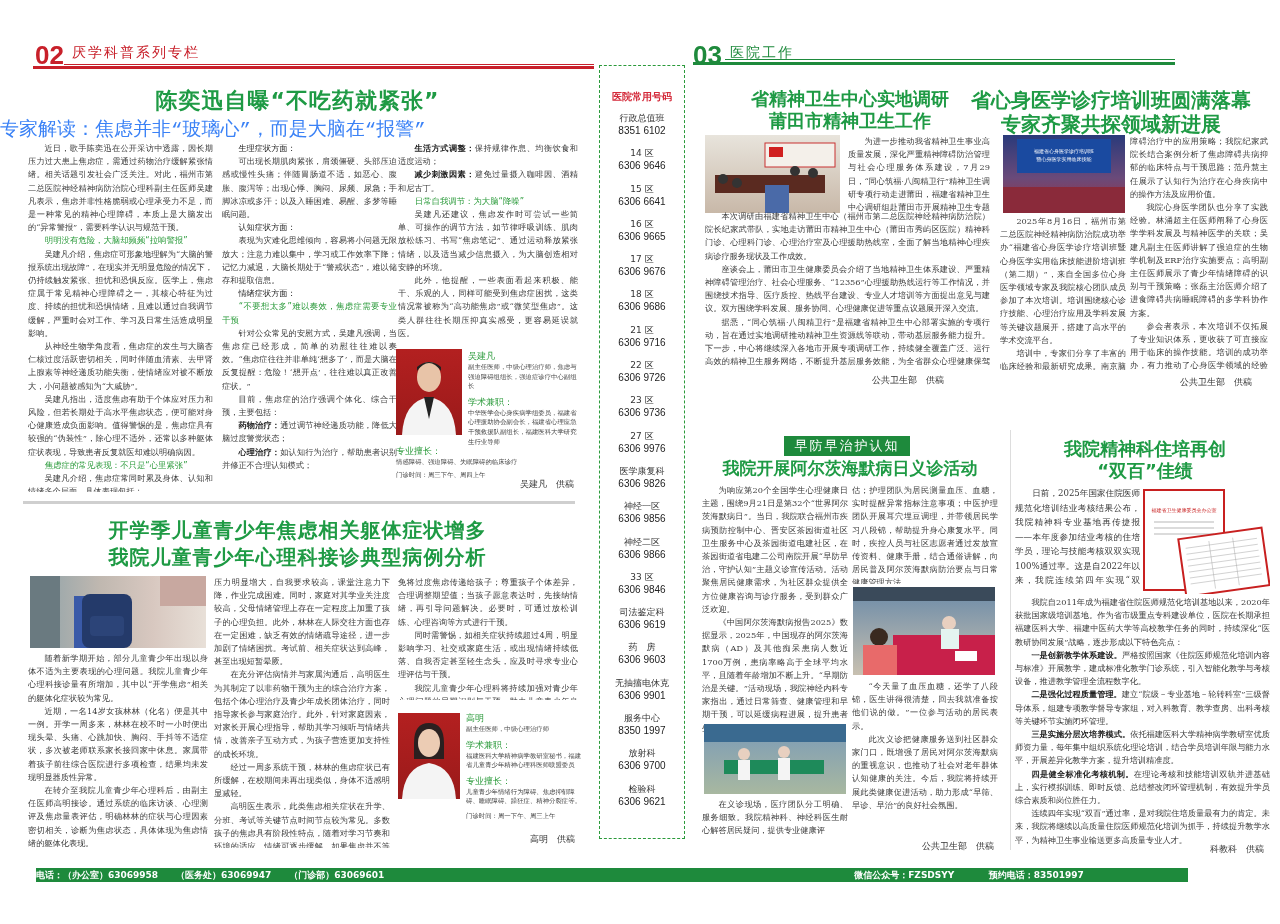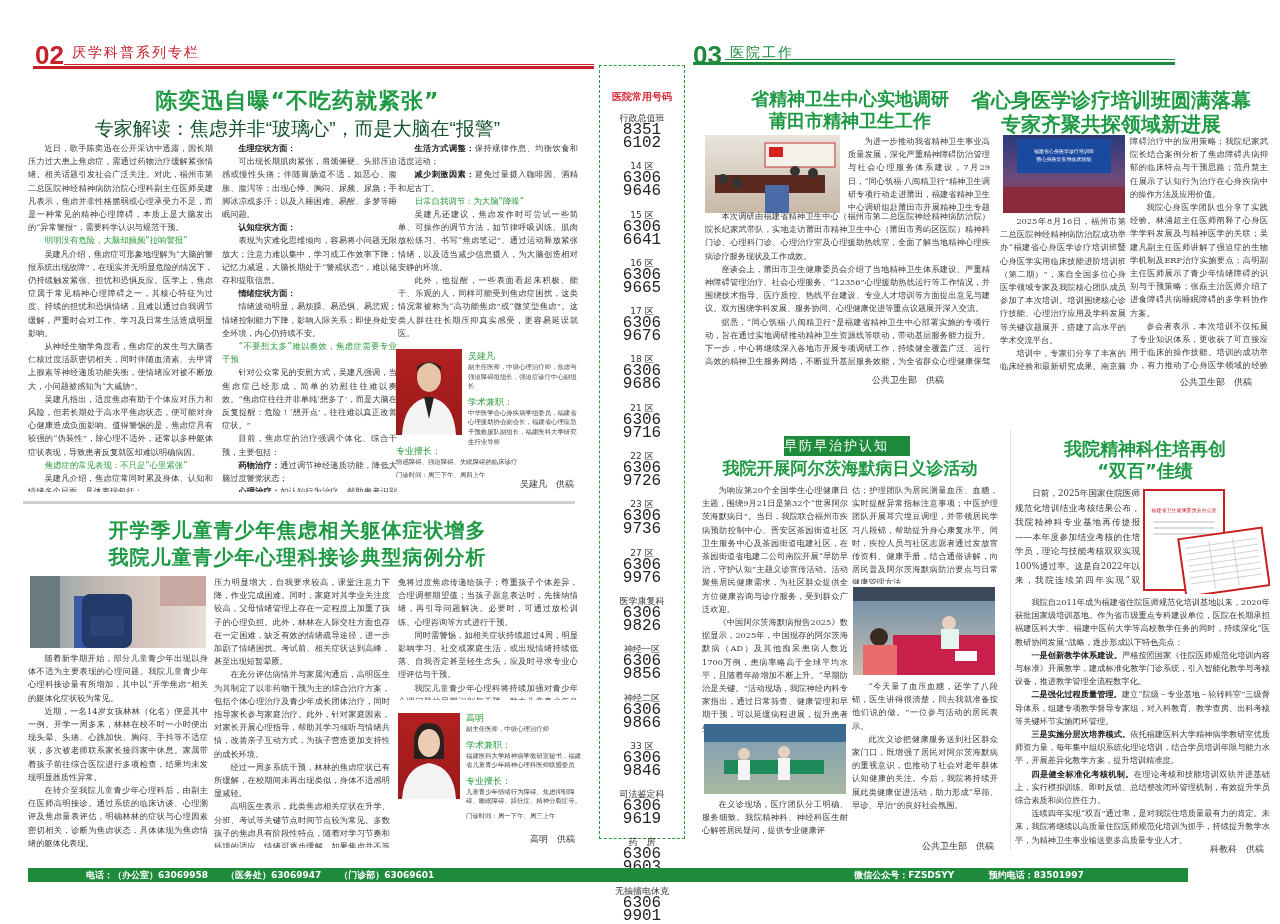--- a/index.html
+++ b/index.html
@@ -9,36 +9,36 @@
 .left{left:0;width:595px}
 .right{left:690px;width:590px}
 .hdr{position:absolute;top:38px;height:30px;display:flex;align-items:flex-end}
 .hdr .num{font-family:"Liberation Sans",sans-serif;font-weight:bold;font-size:26px;line-height:26px}
 .hdr .ttl{font-family:"DejaVu Sans",sans-serif;font-size:14px;margin-left:8px;margin-bottom:6px;letter-spacing:2px}
 .hdr-line1{position:absolute;height:1px}
 .hdr-line2{position:absolute;height:3px}
 .left .num,.left .ttl{color:#c8202a}
 .right .num,.right .ttl{color:#1e8a3c}
 .headline{font-family:"DejaVu Sans",sans-serif;font-weight:bold;color:#1e9a44;text-align:center;position:absolute;line-height:1.2}
-.subhead{font-family:Liberation Sans, sans-serif;color:#14532d;text-align:center;position:absolute}
+.subhead{font-family:Liberation Mono, monospace;color:#3b82f6;text-align:left;position:absolute}
 .col{position:absolute;font-size:8.2px;line-height:13.2px;color:#3a3a3a;text-align:justify;overflow:hidden}
 .col p{text-indent:2em}
 .col .gh{color:#2a9a3a;font-family:"DejaVu Sans",sans-serif;font-size:8.4px;text-indent:2em}
-.col .bh{font-family:"DejaVu Sans",sans-serif;font-weight:bold;color:#222;text-indent:2em}
+.col .bh{font-family:"DejaVu Sans",sans-serif;font-weight:normal;color:#222;text-indent:2em}
 .col b{font-family:Liberation Serif, serif;color:#222}
 .sign{position:absolute;font-size:9px;font-family:"DejaVu Sans",sans-serif;color:#333}
 .photo{position:absolute;overflow:hidden}
 .sidebar{position:absolute;left:599px;top:65px;width:86px;height:774px;border:1.5px dashed #2a9a3a;text-align:center;font-family:"DejaVu Sans",sans-serif}
 .sidebar .st{color:#d42a3a;font-size:10px;font-weight:bold;margin-top:24px;margin-bottom:8px}
 .sidebar .it{margin-bottom:10.3px}
 .sidebar .lb{font-size:9px;color:#333;line-height:12px}
-.sidebar .ph{font-size:16px;color:#222;line-height:13px;font-family:Liberation Mono, monospace}
+.sidebar .ph{font-size:10px;color:#222;line-height:13px;font-family:Liberation Sans, sans-serif}
 .footer{position:absolute;top:868px;height:14px;background:#1e8a3c;color:#fff;font-family:"DejaVu Sans",sans-serif;font-size:9px;line-height:14px;font-weight:bold}
 .divider{position:absolute;height:3px;background:#cfcfcf}
-.tag{position:absolute;background:#1e8a3c;color:#fff;font-family:"DejaVu Sans",sans-serif;font-size:13px;letter-spacing:2px;line-height:20px}
+.tag{position:absolute;background:#1e8a3c;color:#fff;font-family:"DejaVu Sans",sans-serif;font-size:13px;text-align:center;letter-spacing:2px;line-height:20px}
 .bio{position:absolute;font-family:"DejaVu Sans",sans-serif;font-size:6.4px;line-height:9.6px;color:#444}
 .bio .n{color:#2a9a3a;font-size:9px;line-height:13px}
 .bio .h{color:#2a9a3a;font-size:9px;line-height:14px;margin-top:3px}
 .vline{position:absolute;width:1px;background:#bbb}
 </style>
 </head>
 <body>
 
 <div class="page left">
   <div class="hdr" style="left:35px">
@@ -60,21 +60,20 @@
     <p class="gh">焦虑症的常见表现：不只是“心里紧张”</p>
     <p>吴建凡介绍，焦虑症常同时累及身体、认知和情绪多个层面，具体表现包括：</p>
   </div>
 
   <div class="col" style="left:222px;top:142px;width:175px;height:350px">
     <p class="bh">生理症状方面：</p>
     <p>可出现长期肌肉紧张，肩颈僵硬、头部压迫感或慢性头痛；伴随胃肠道不适，如恶心、腹胀、腹泻等；出现心悸、胸闷、尿频、尿急；手脚冰凉或多汗；以及入睡困难、易醒、多梦等睡眠问题。</p>
     <p class="bh">认知症状方面：</p>
     <p>表现为灾难化思维倾向，容易将小问题无限放大；注意力难以集中，学习或工作效率下降；记忆力减退，大脑长期处于“警戒状态”，难以储存和提取信息。</p>
     <p class="bh">情绪症状方面：</p>
-    <p>情绪波动明显，易烦躁、易恐惧、易悲观；情绪控制能力下降，影响人际关系；即使身处安全环境，内心仍持续不安。</p>
     <p class="gh">“不要想太多”难以奏效，焦虑症需要专业干预</p>
     <p>针对公众常见的安慰方式，吴建凡强调，当焦虑症已经形成，简单的劝慰往往难以奏效。“焦虑症往往并非单纯‘想多了’，而是大脑在反复提醒：危险！‘想开点’，往往难以真正改善症状。”</p>
     <p>目前，焦虑症的治疗强调个体化、综合干预，主要包括：</p>
     <p><b>药物治疗：</b><span>通过调节神经递质功能，降低大脑过度警觉状态；</span></p>
     <p><b>心理治疗：</b><span>如认知行为治疗，帮助患者识别并修正不合理认知模式；</span></p>
 
   </div>
 
   <div class="col" style="left:398px;top:142px;width:180px;height:200px">
     <p><b>生活方式调整：</b><span>保持规律作息、均衡饮食和适度运动；</span></p>
@@ -151,21 +150,21 @@
     <div class="n">高明</div>
     <div>副主任医师，中级心理治疗师</div>
     <div class="h">学术兼职：</div>
     <div>福建医科大学精神病学教研室秘书，福建省儿童青少年精神心理科医师联盟委员</div>
     <div class="h">专业擅长：</div>
     <div>儿童青少年情绪行为障碍、焦虑抑郁障碍、睡眠障碍、躁狂症、精神分裂症等。</div>
     <div style="margin-top:5px">门诊时间：周一下午、周三上午</div>
   </div>
   <div class="sign" style="left:530px;top:833px">高明　供稿</div>
 
-  <div class="footer" style="left:28px;width:571px;padding-left:58px">
+  <div class="footer" style="left:36px;width:571px;">
     <span>电话：（办公室）63069958　　（医务处）63069947　　（门诊部）63069601</span>
   </div>
 </div>
 
 <div class="sidebar">
   <div class="st">医院常用号码</div>
   <div id="dir-list">
       <div class="it">
         <div class="lb">行政总值班</div>
         <div class="ph">8351 6102</div>

